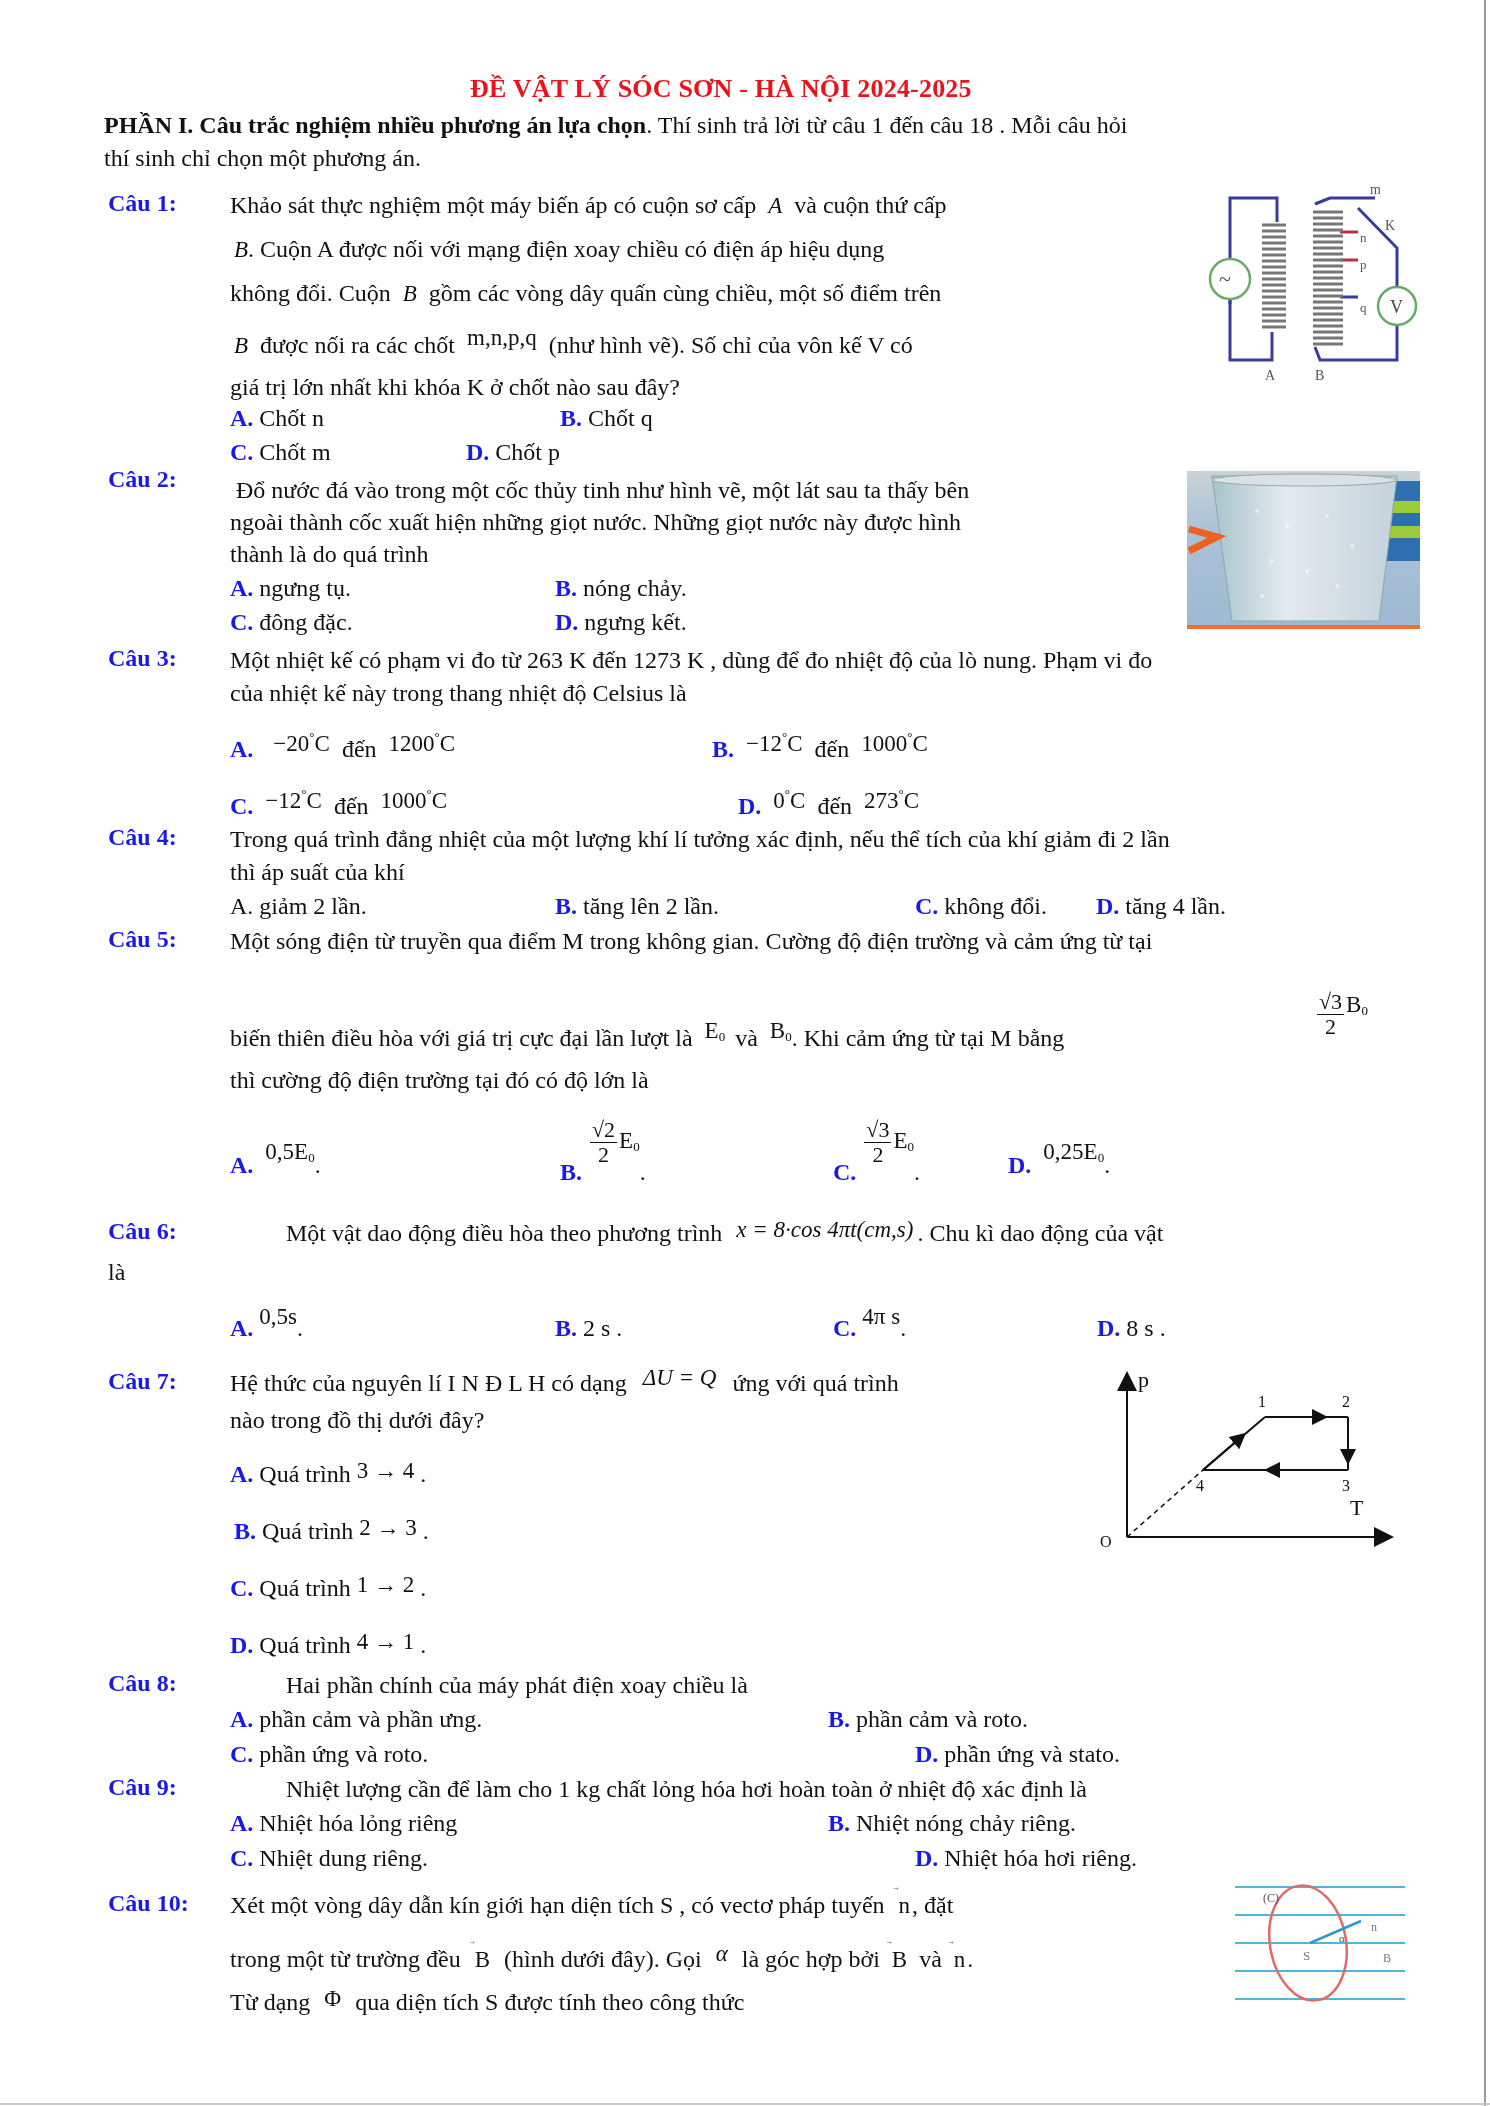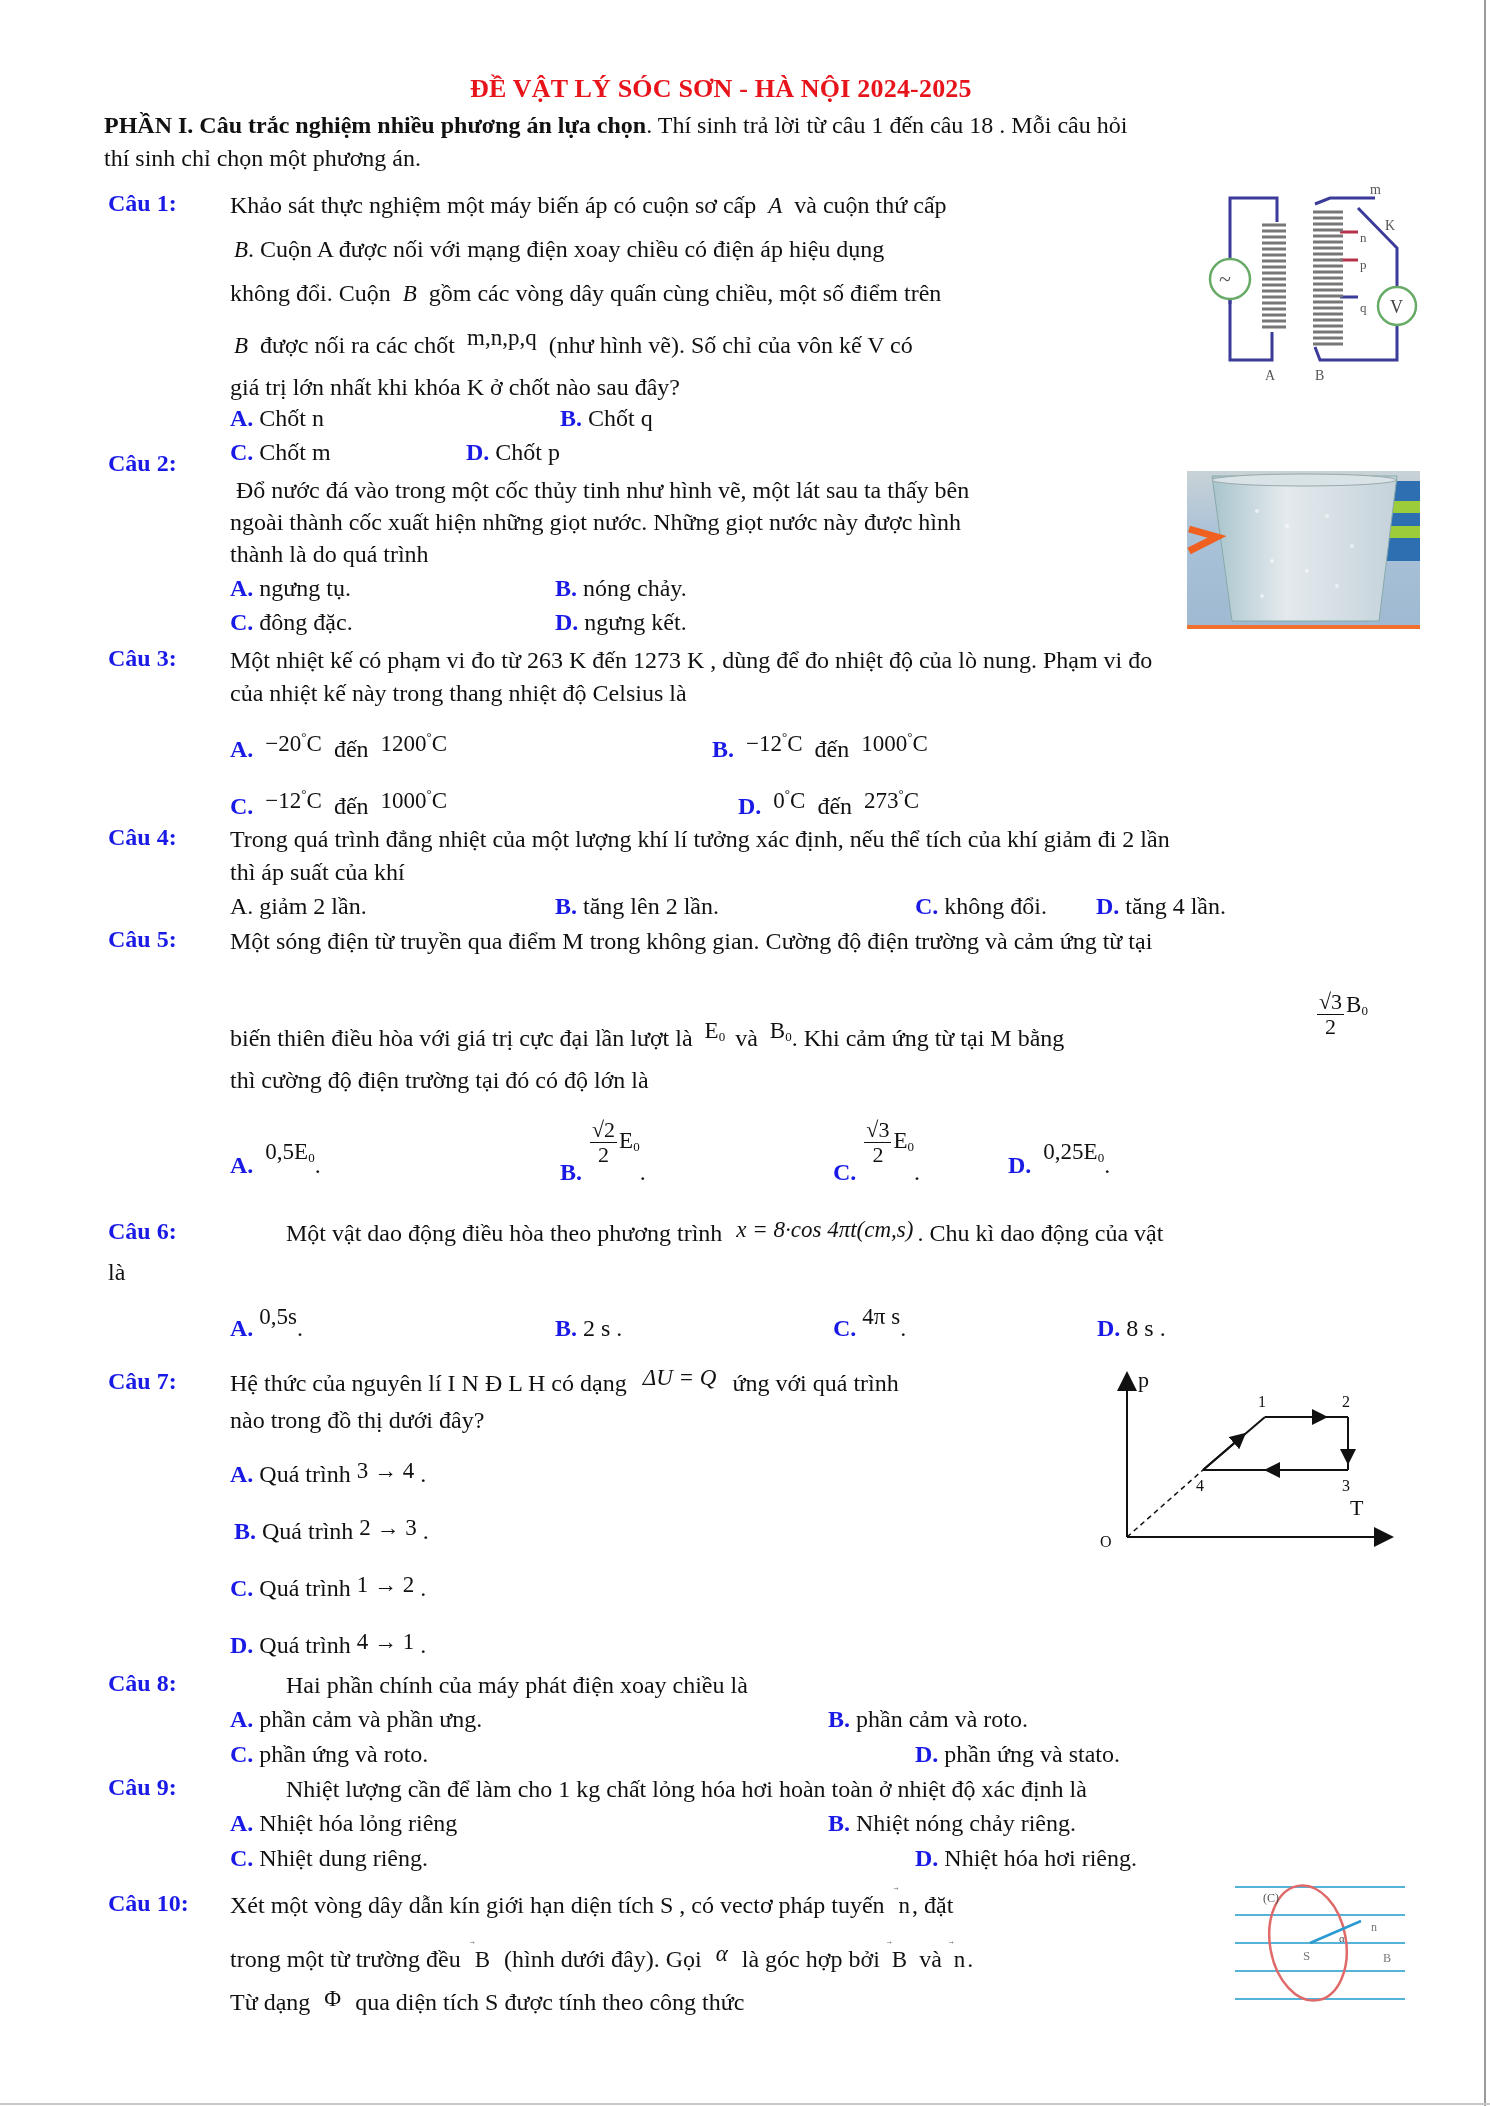--- a/index.html
+++ b/index.html
@@ -89,21 +89,21 @@
     <text x="200" y="60" font-size="13" fill="#555">n</text>
     <text x="200" y="87" font-size="13" fill="#555">p</text>
     <text x="200" y="130" font-size="13" fill="#555">q</text>
     <text x="225" y="48" font-size="14" fill="#555">K</text>
     <text x="105" y="198" font-size="14" fill="#555">A</text>
     <text x="155" y="198" font-size="14" fill="#555">B</text>
   </svg>
 </div>
 
 <div>
-  <div class="abs qlabel" style="left:108px; top:450px;">Câu 2:</div>
+  <div class="abs qlabel" style="left:108px; top:466px;">Câu 2:</div>
   <div class="abs txt" style="left:236px; top:475px;">Đổ nước đá vào trong một cốc thủy tinh như hình vẽ, một lát sau ta thấy bên</div>
   <div class="abs txt" style="left:230px; top:507px;">ngoài thành cốc xuất hiện những giọt nước. Những giọt nước này được hình</div>
   <div class="abs txt" style="left:230px; top:539px;">thành là do quá trình</div>
   <div class="abs txt" style="left:230px; top:573px;"><span class="opt">A.</span> <span>ngưng tụ.</span></div>
   <div class="abs txt" style="left:555px; top:573px;"><span class="opt">B.</span> <span>nóng chảy.</span></div>
   <div class="abs txt" style="left:230px; top:607px;"><span class="opt">C.</span> <span>đông đặc.</span></div>
   <div class="abs txt" style="left:555px; top:607px;"><span class="opt">D.</span> <span>ngưng kết.</span></div>
 
   <svg class="abs" style="left:1187px; top:471px;" width="233" height="158" viewBox="0 0 233 158">
     <defs>
@@ -139,21 +139,21 @@
   </svg>
 </div>
 
 <div>
   <div class="abs qlabel" style="left:108px; top:645px;">Câu 3:</div>
   <div class="abs txt" style="left:230px; top:645px;">Một nhiệt kế có phạm vi đo từ 263 K đến 1273 K , dùng để đo nhiệt độ của lò nung. Phạm vi đo</div>
   <div class="abs txt" style="left:230px; top:678px;">của nhiệt kế này trong thang nhiệt độ Celsius là</div>
 
   <div class="abs txt" style="left:230px; top:728px;">
     <span class="opt">A.</span>
-    <span class="math" style="position:relative; top:-6px; margin-left:6px;"><span>−20</span><sup class="deg">°</sup><span>C</span></span>
+    <span class="math" style="position:relative; top:-6px; margin-left:14px;"><span>−20</span><sup class="deg">°</sup><span>C</span></span>
     <span style="margin:0 6px;">đến</span>
     <span class="math" style="position:relative; top:-6px;"><span>1200</span><sup class="deg">°</sup><span>C</span></span>
   </div>
   <div class="abs txt" style="left:712px; top:728px;">
     <span class="opt">B.</span>
     <span class="math" style="position:relative; top:-6px; margin-left:6px;"><span>−12</span><sup class="deg">°</sup><span>C</span></span>
     <span style="margin:0 6px;">đến</span>
     <span class="math" style="position:relative; top:-6px;"><span>1000</span><sup class="deg">°</sup><span>C</span></span>
   </div>
   <div class="abs txt" style="left:230px; top:785px;">

